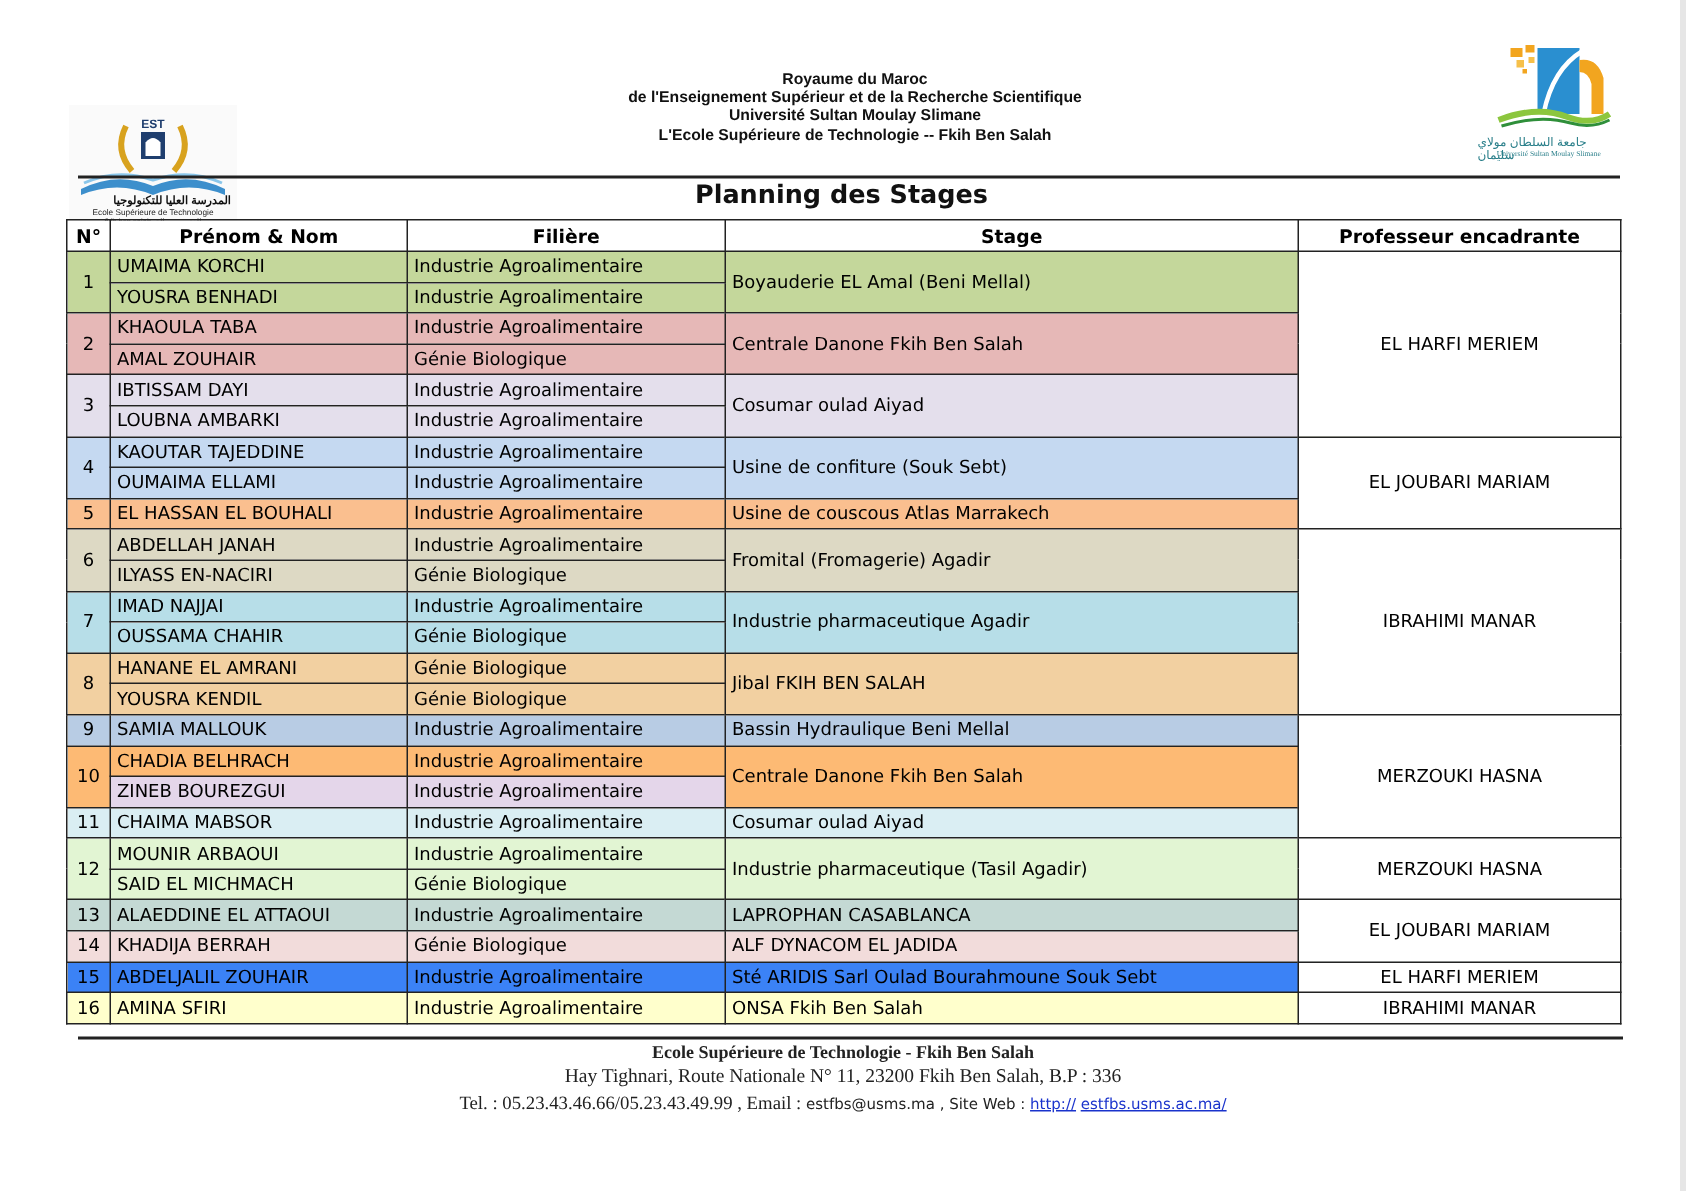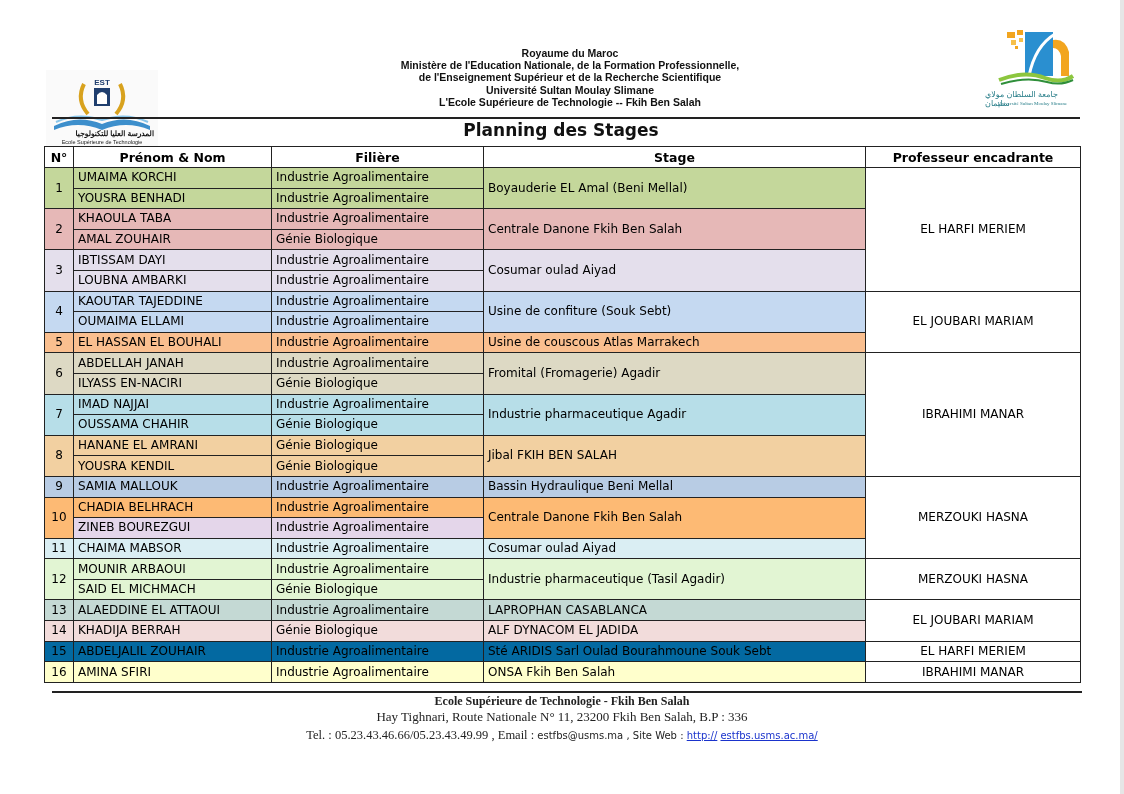--- a/index.html
+++ b/index.html
@@ -60,21 +60,20 @@
     <path d="M8 56 Q32 44 56 54 Q80 44 104 56 L104 60 Q80 50 56 60 Q32 50 8 60 Z" fill="#3d8fcc"></path>
     <path d="M10 52 Q32 42 56 50 Q80 42 102 52" stroke="#8ac6ea" stroke-width="2" fill="none"></path>
   </svg>
   <div style="position:absolute;left:4px;top:60px;width:104px;text-align:right;font-size:7.5px;font-weight:bold;line-height:8px;color:#111;">المدرسة العليا للتكنولوجيا</div>
   <div style="position:absolute;left:0;top:69px;width:112px;text-align:center;font-size:5.5px;line-height:6px;color:#222;">Ecole Supérieure de Technologie</div>
   <div style="position:absolute;left:0;top:75px;width:112px;text-align:center;font-size:5px;line-height:6px;color:#222;">fkih ben salah_الفقيه بن صالح</div>
 </div>
 
 <div class="gov">
   <div>Royaume du Maroc</div>
-  <div>Ministère de l'Education Nationale, de la Formation Professionnelle,</div>
   <div>de l'Enseignement Supérieur et de la Recherche Scientifique</div>
   <div>Université Sultan Moulay Slimane</div>
   <div>L'Ecole Supérieure de Technologie -- Fkih Ben Salah</div>
 </div>
 
 <div class="logo-right">
   <svg width="95" height="86" viewBox="0 0 95 86">
     <rect x="22" y="6" width="8" height="6" fill="#f2a51f"></rect>
     <rect x="32" y="4" width="6" height="5" fill="#f2a51f"></rect>
     <rect x="26" y="14" width="5" height="5" fill="#f6c04a"></rect>
@@ -231,21 +230,21 @@
         <td class="fil">Industrie Agroalimentaire</td>
         <td rowspan="1">LAPROPHAN CASABLANCA</td>
         <td class="prof" rowspan="2">EL JOUBARI MARIAM</td>
       </tr>
       <tr style="background: rgb(242, 220, 219);">
         <td class="num" rowspan="1">14</td>
         <td class="name">KHADIJA BERRAH</td>
         <td class="fil">Génie Biologique</td>
         <td rowspan="1">ALF DYNACOM EL JADIDA</td>
       </tr>
-      <tr style="background: #0369a1;">
+      <tr style="background: #3b82f6;">
         <td class="num" rowspan="1">15</td>
         <td class="name">ABDELJALIL ZOUHAIR</td>
         <td class="fil">Industrie Agroalimentaire</td>
         <td rowspan="1">Sté ARIDIS Sarl Oulad Bourahmoune Souk Sebt</td>
         <td class="prof" rowspan="1">EL HARFI MERIEM</td>
       </tr>
       <tr style="background: rgb(255, 255, 204);">
         <td class="num" rowspan="1">16</td>
         <td class="name">AMINA SFIRI</td>
         <td class="fil">Industrie Agroalimentaire</td>

